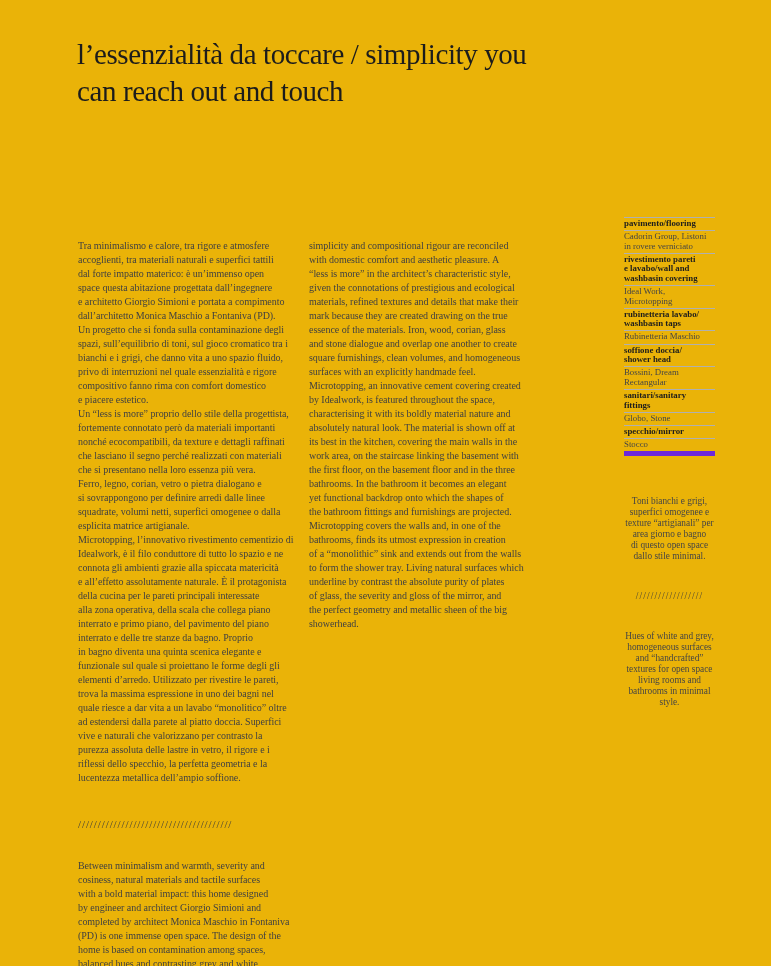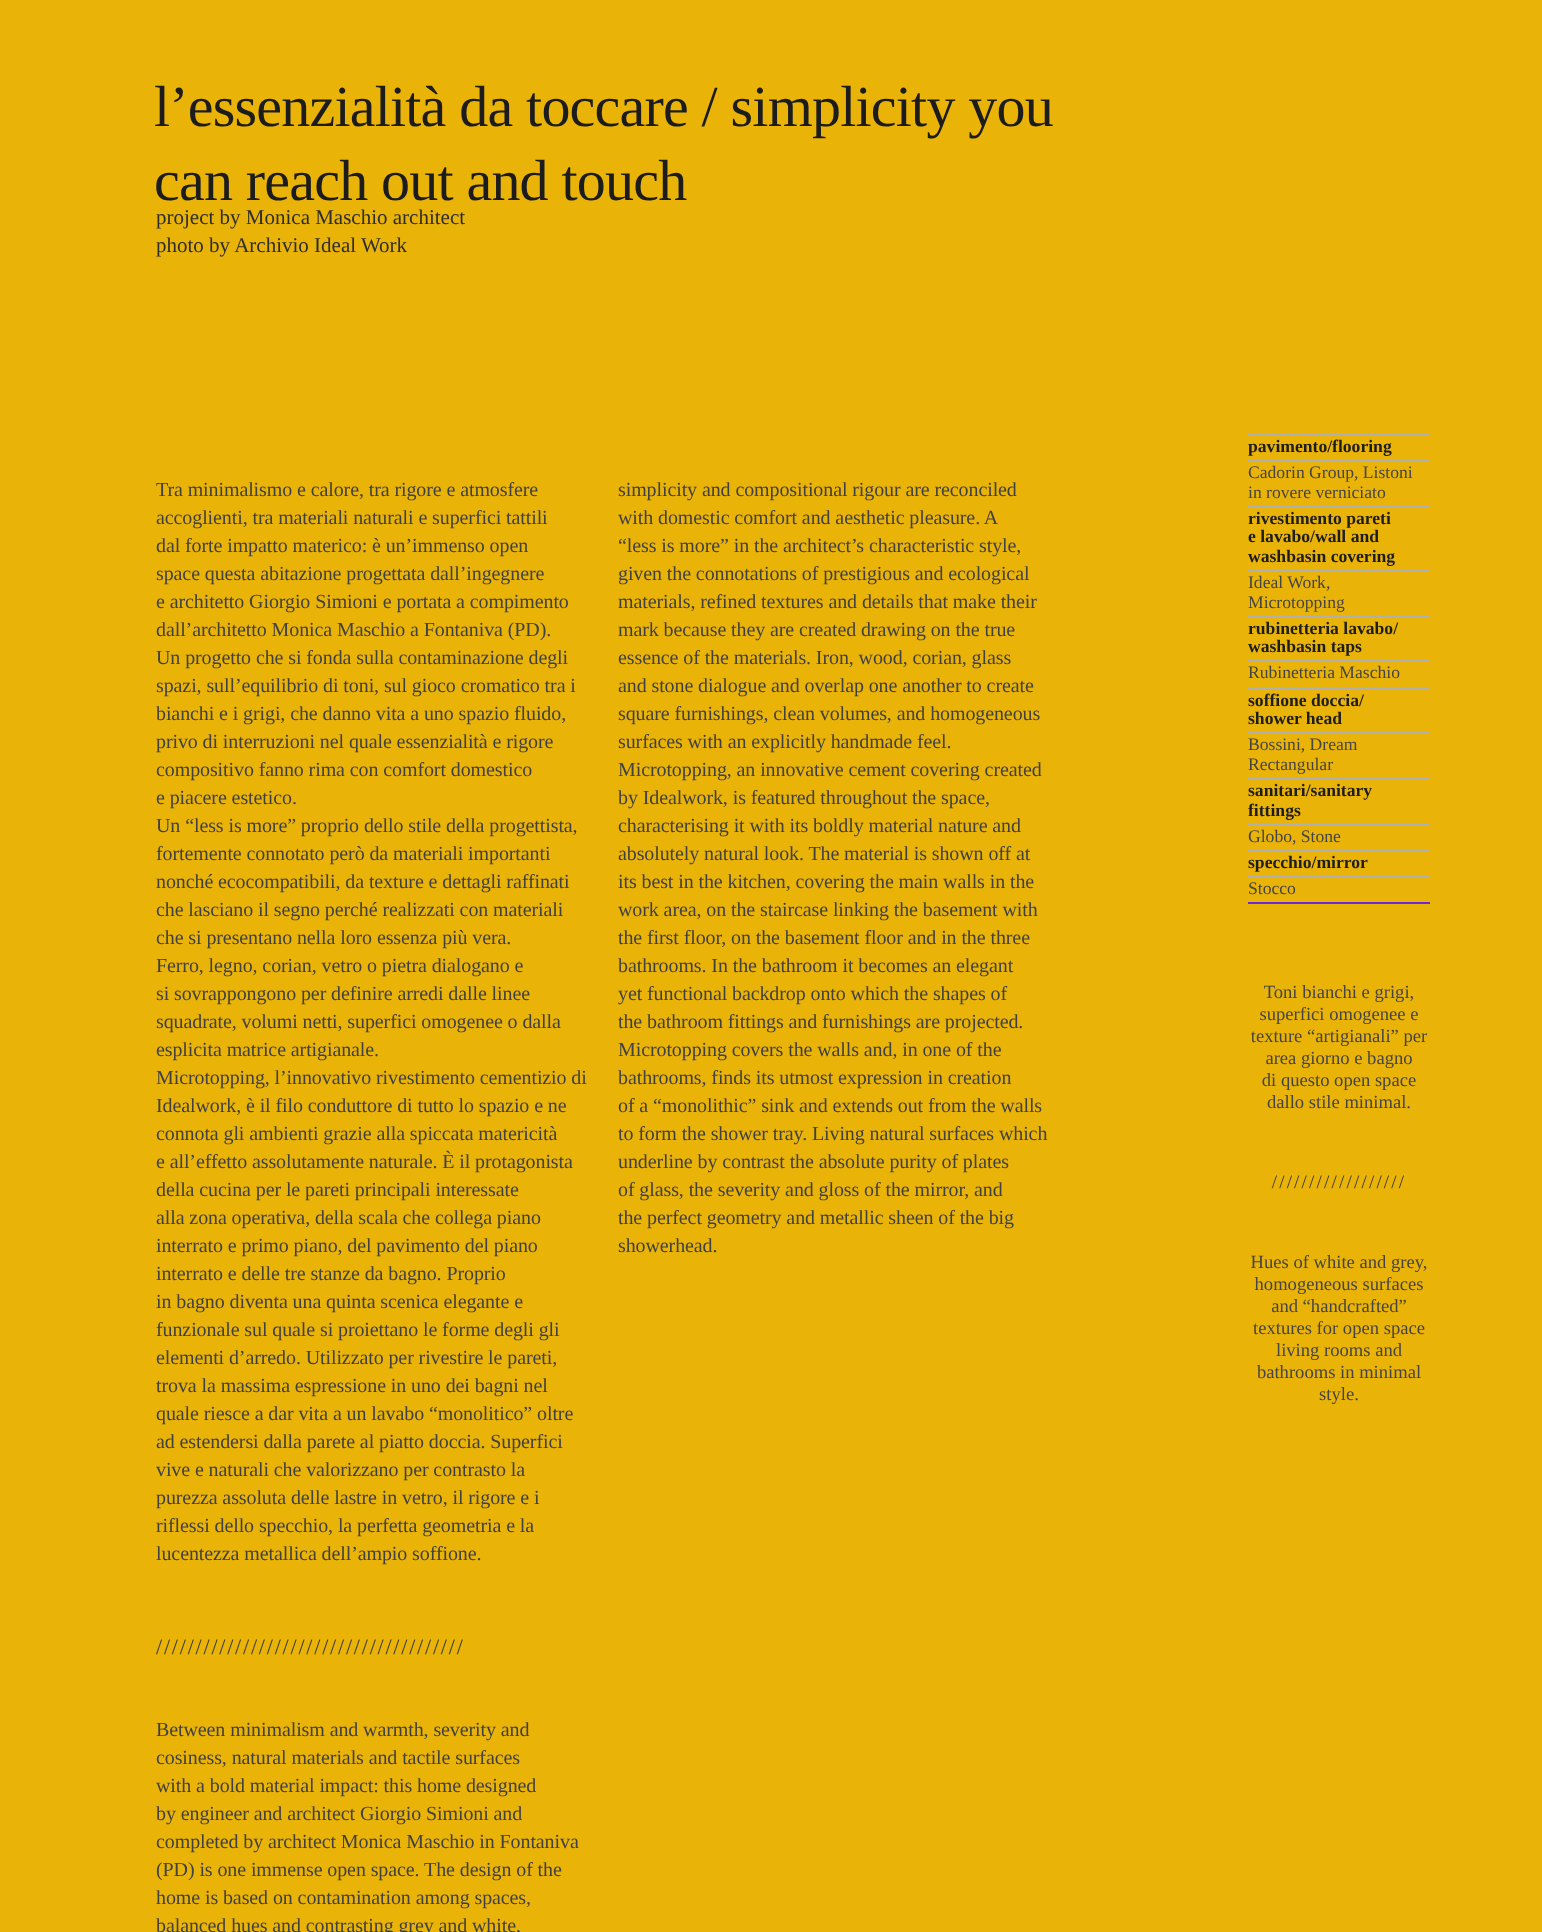--- a/index.html
+++ b/index.html
@@ -50,21 +50,21 @@
     letter-spacing: 0.9px;
     color: #3a3a3a;
   }
   .eng-block { margin-top: 14px; }
   .sidebar {
     position: absolute;
     left: 624px;
     top: 217px;
     width: 91px;
   }
-  .specs { border-bottom: 1px solid #6d28d9; }
+  .specs { border-bottom: 5px solid #6d28d9; }
   .seg {
     border-top: 1px solid #b0b0b0;
     padding: 1px 0 1.5px;
     font-size: 8.8px;
     line-height: 9.6px;
     color: #454545;
     white-space: pre;
   }
   .seg.term { font-weight: bold; color: #1d1d1d; }
   .caption {
@@ -84,22 +84,20 @@
   }
 </style>
 </head>
 <body>
 
 <div class="page">
 
   <h1 class="title">l’essenzialità da toccare / simplicity you
 can reach out and touch</h1>
 
-  <div class="credits">project by Monica Maschio architect
-photo by Archivio Ideal Work</div>
 
   <div class="col col-left">
     <p>Tra minimalismo e calore, tra rigore e atmosfere
 accoglienti, tra materiali naturali e superfici tattili
 dal forte impatto materico: è un’immenso open
 space questa abitazione progettata dall’ingegnere
 e architetto Giorgio Simioni e portata a compimento
 dall’architetto Monica Maschio a Fontaniva (PD).
 Un progetto che si fonda sulla contaminazione degli
 spazi, sull’equilibrio di toni, sul gioco cromatico tra i

